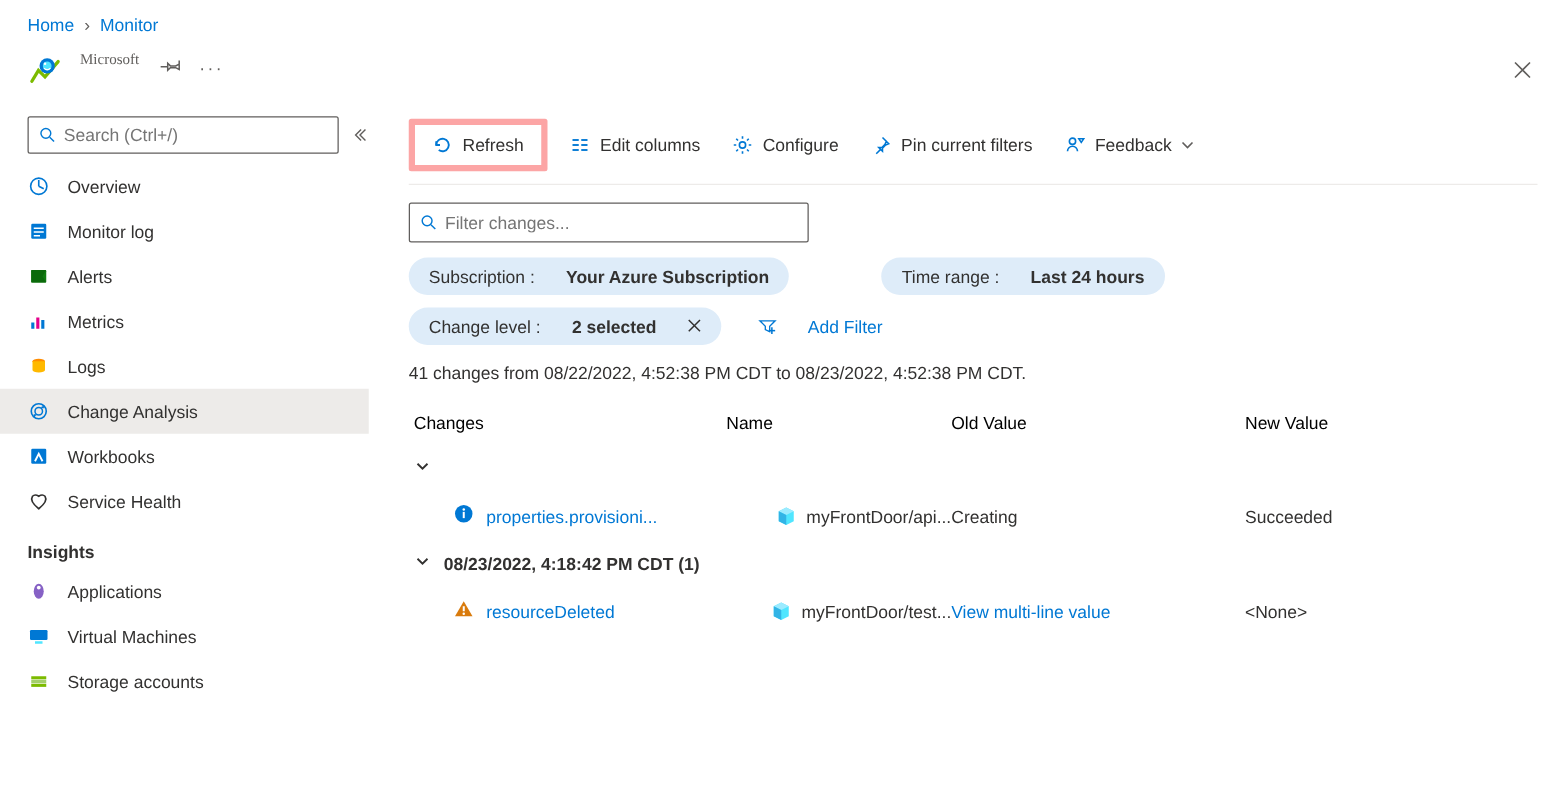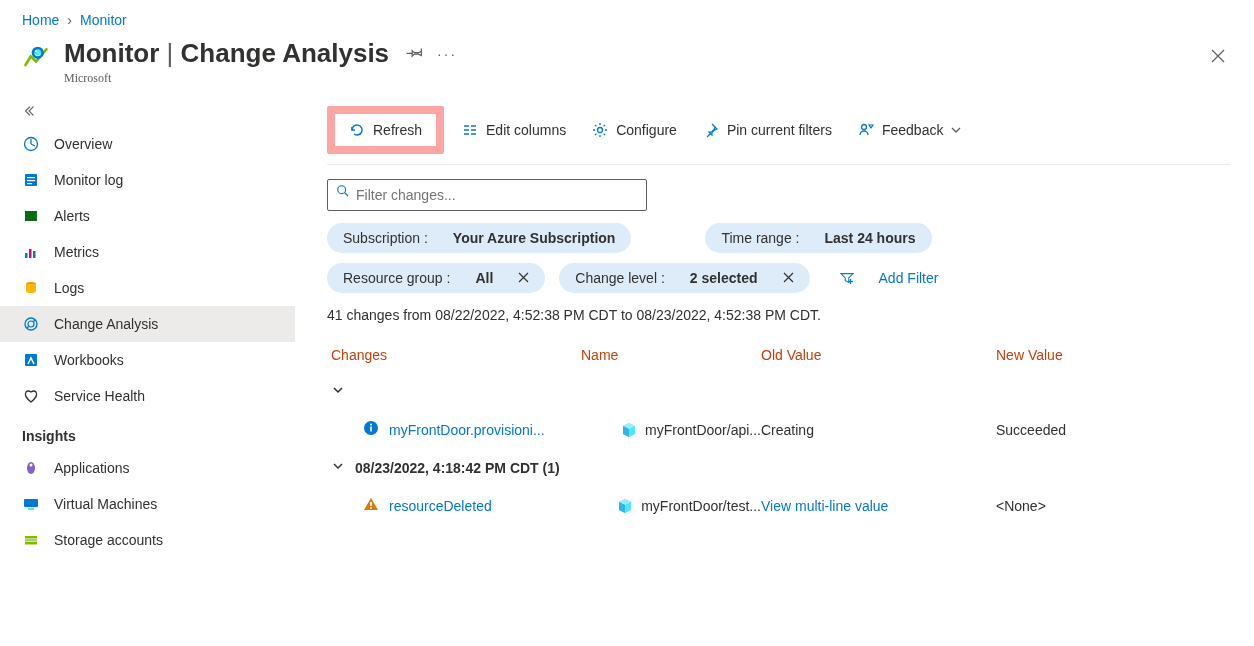--- a/index.html
+++ b/index.html
@@ -29,36 +29,36 @@
   .nav-item { display: flex; align-items: center; gap: 14px; padding: 9px 0 9px 22px; cursor: pointer; }
   .nav-item.active { background: #edebe9; }
   .nav-icon { width: 18px; height: 18px; flex-shrink: 0; display:flex; align-items:center; justify-content:center;}
   .nav-section-title { font-weight: 600; padding: 14px 0 6px 22px; font-size:14px;}
   
   .main { flex: 1; padding: 8px 24px 0 0; border-left: none; min-width:0;}
   
   .toolbar { display: flex; align-items: center; gap: 10px; padding: 2px 0 10px 0; border-bottom: 1px solid #edebe9; margin-left: 32px;}
   .tool-btn { display: flex; align-items: center; gap: 8px; padding: 4px 8px; cursor: pointer; color: #323130; border-radius:2px;}
   .tool-btn svg { color: #0078d4; }
-  .tool-btn.highlighted { border: 8px solid #fca5a5; padding: 8px 14px; }
-  
-  .filter-input { display: flex; border: 1px solid #605e5c; border-radius: 2px; padding: 4px 8px; height: 32px; width: 320px; margin: 14px 0 12px 32px; }
+  .tool-btn.highlighted { border: 5px solid #fca5a5; padding: 8px 14px; }
+  
+  .filter-input { display: flex; align-items: center; border: 1px solid #605e5c; border-radius: 2px; padding: 4px 8px; height: 32px; width: 320px; margin: 14px 0 12px 32px; }
   .filter-input input { border: none; outline: none; flex: 1; font-size: 14px; color:#605e5c;}
   
   .pills-row { display: flex; flex-wrap: wrap; gap: 14px; margin: 0 0 10px 32px; align-items:center;}
   .pill { background: #deecf9; border-radius: 18px; padding: 7px 16px; font-size: 14px; display: flex; align-items: center; gap: 25px; }
   .pill .label { color: #323130; }
   .pill .val { font-weight: 600; }
   .pill .x { cursor: pointer; }
   .pill.add { background: transparent; color: #0078d4; cursor:pointer;}
   .pill.time { display:flex; margin-left: 60px;}
   
   .summary { font-size: 14px; color: #323130; margin: 14px 0 14px 32px; }
   
-  .table-head { display: grid; grid-template-columns: 250px 180px 235px 1fr; padding: 10px 0 10px 36px; font-size: 14px; color:#c2410c;}
+  .table-head { display: grid; grid-template-columns: 250px 180px 235px 1fr; padding: 10px 0 10px 36px; font-size: 14px; color:#000000;}
   
   .group-row { display: flex; align-items: center; gap: 10px; padding: 10px 0 10px 36px; font-weight: 600; cursor:pointer;}
   .chev-down { display:inline-block;}
   
   .data-row { display: grid; grid-template-columns: 250px 180px 235px 1fr; padding: 10px 0 10px 36px; align-items: center; }
   .data-row .cell-changes { display:flex; align-items:center; gap:10px; padding-left: 32px;}
   .data-row .cell-name { display:flex; align-items:center; gap:8px;justify-content:flex-end;}
   .link { color: #0078d4; cursor: pointer; white-space:nowrap; overflow:hidden; text-overflow:ellipsis;}
   .cube-icon { width:16px; height:16px; flex-shrink:0;}
   
@@ -77,25 +77,20 @@
   <div class="header-icon" data-name="monitor-icon">
     <svg viewBox="0 0 32 32" width="28" height="28">
         <path d="M4 24 L10 14 L16 20 L28 6" fill="none" stroke="#7cbb00" stroke-width="3" stroke-linecap="round"></path>
         <circle cx="18" cy="10" r="7" fill="#0078d4"></circle>
         <path d="M14 10 A4 4 0 0 1 22 10 A4 4 0 0 1 14 10" fill="#50e6ff"></path>
         <circle cx="16" cy="8" r="1.2" fill="#fff"></circle>
         <path d="M15 12 Q18 15 21 12" fill="none" stroke="#fff" stroke-width="1.2"></path>
       </svg>
   </div>
   <div class="header-title-wrap">
-    <div class="header-title" data-name="page-title">
-      <span class="bold">Monitor</span>
-      <span class="pipe"> | </span>
-      <span>Change Analysis</span>
-    </div>
     <div class="header-sub" data-name="page-subtitle">Microsoft</div>
   </div>
   <div class="header-actions">
     <span data-name="pin-icon" style="cursor:pointer;color:#605e5c;">
       <svg width="16" height="16" viewBox="0 0 16 16">
           <path d="M10 1l5 5-3 1-3 3v3l-2-2-4 4 4-4-2-2h3l3-3 1-3z" fill="none" stroke="currentColor" stroke-width="1.2" transform="rotate(45 8 8)"></path>
         </svg>
     </span>
     <span data-name="more-icon" style="cursor:pointer;color:#605e5c;letter-spacing:2px;">···</span>
   </div>
@@ -103,20 +98,27 @@
     <svg width="16" height="16" viewBox="0 0 16 16">
         <path d="M2 2l12 12M14 2L2 14" stroke="#605e5c" stroke-width="1.3"></path>
       </svg>
   </div>
 </div>
 
 <div class="body-row">
 
   <div class="sidebar" data-name="sidebar">
     <div class="search-row">
+      <div class="search-box" data-name="search-input">
+        <svg width="14" height="14" viewBox="0 0 16 16" style="margin-right:6px;">
+            <circle cx="6.5" cy="6.5" r="4.5" fill="none" stroke="#0078d4" stroke-width="1.3"></circle>
+            <line x1="10" y1="10" x2="14" y2="14" stroke="#0078d4" stroke-width="1.3"></line>
+          </svg>
+        <input placeholder="Search (Ctrl+/)" style="">
+      </div>
       <span class="collapse-chevron" data-name="collapse-sidebar-icon" style="cursor:pointer;">
         <svg width="14" height="14" viewBox="0 0 16 16">
             <path d="M10 3L5 8l5 5M6 3L1 8l5 5" fill="none" stroke="#605e5c" stroke-width="1.3" transform="translate(3,0)"></path>
           </svg>
       </span>
     </div>
 
     <div class="nav-item" data-name="sidebar-item-overview">
       <span class="nav-icon" data-name="overview-icon">
           <svg width="16" height="16" viewBox="0 0 16 16">
@@ -284,27 +286,20 @@
       <div class="pill" data-name="filter-pill-subscription">
         <span class="label">Subscription :</span>
         <span class="val">Your Azure Subscription</span>
       </div>
       <div class="pill time" data-name="filter-pill-time-range">
         <span class="label">Time range :</span>
         <span class="val">Last 24 hours</span>
       </div>
     </div>
     <div class="pills-row">
-      <div class="pill" data-name="filter-pill-resource-group">
-        <span class="label">Resource group :</span>
-        <span class="val">All</span>
-        <span class="x" data-name="close-icon"><svg width="11" height="11" viewBox="0 0 11 11">
-              <path d="M1 1l9 9M10 1L1 10" stroke="#323130" stroke-width="1.2"></path>
-            </svg></span>
-      </div>
       <div class="pill" data-name="filter-pill-change-level">
         <span class="label">Change level :</span>
         <span class="val">2 selected</span>
         <span class="x" data-name="close-icon"><svg width="11" height="11" viewBox="0 0 11 11">
               <path d="M1 1l9 9M10 1L1 10" stroke="#323130" stroke-width="1.2"></path>
             </svg></span>
       </div>
       <div class="pill add" data-name="add-filter-button">
         <svg width="14" height="14" viewBox="0 0 16 16" data-name="filter-icon">
             <path d="M1 3h14l-5 5v5l-4-2V8z" fill="none" stroke="#0078d4" stroke-width="1.2"></path>
@@ -329,21 +324,21 @@
             <path d="M3 5l4 4 4-4" fill="none" stroke="#323130" stroke-width="1.5"></path>
           </svg></span>
     </div>
     <div class="data-row" data-name="table-row">
       <div class="cell-changes">
         <span data-name="info-icon"><svg width="16" height="16" viewBox="0 0 16 16">
               <circle cx="8" cy="8" r="7" fill="#0078d4"></circle>
               <rect x="7.2" y="6.5" width="1.6" height="5" fill="#fff"></rect>
               <circle cx="8" cy="4.5" r="1" fill="#fff"></circle>
             </svg></span>
-        <span class="link" data-name="change-link">myFrontDoor.provisioni...</span>
+        <span class="link" data-name="change-link">properties.provisioni...</span>
       </div>
       <div class="cell-name">
         <span class="cube-icon" data-name="resource-icon"><svg width="16" height="16" viewBox="0 0 16 16">
               <path d="M8 1l6 3v8l-6 3-6-3V4z" fill="#50e6ff"></path>
               <path d="M8 1l6 3-6 3-6-3z" fill="#9cebff"></path>
               <path d="M8 7v8l-6-3V4z" fill="#32b4e6"></path>
             </svg></span>
         <span data-name="resource-name">myFrontDoor/api...</span>
       </div>
       <span data-name="old-value">Creating</span>

